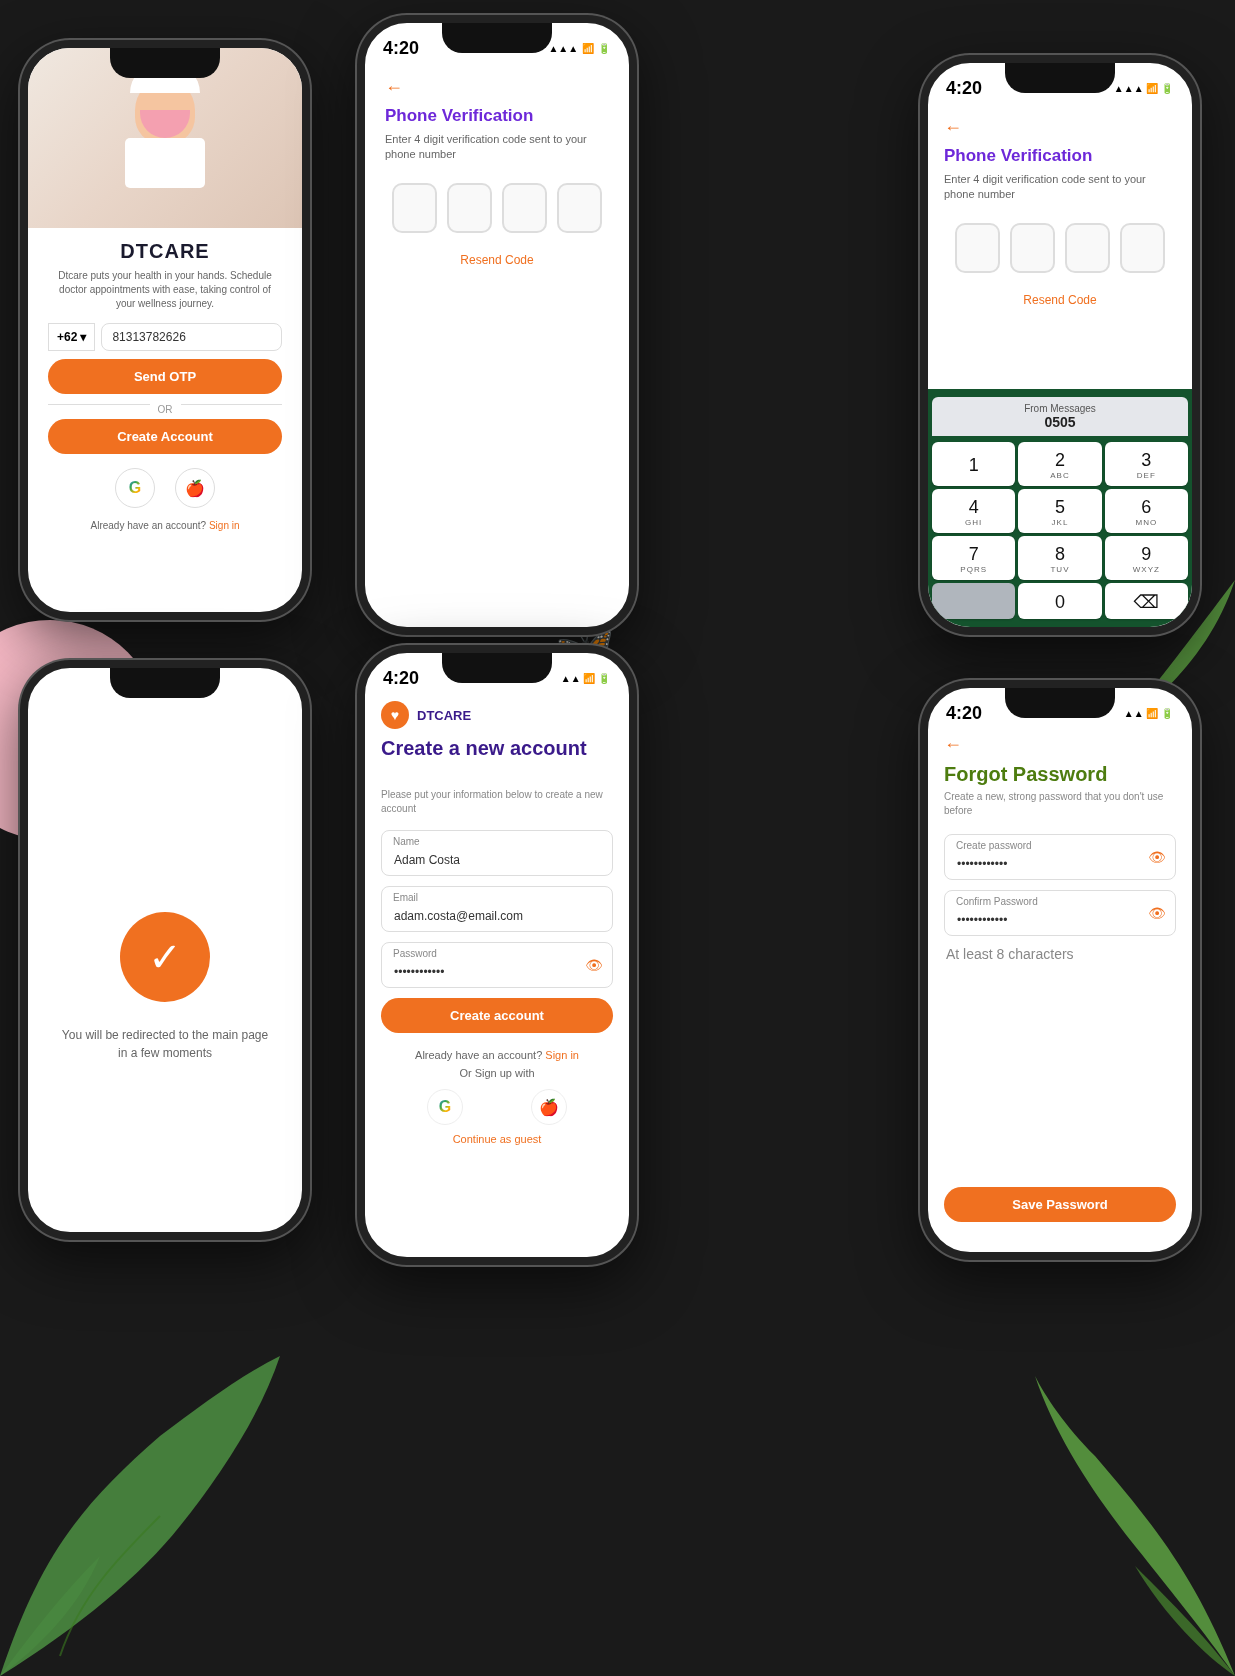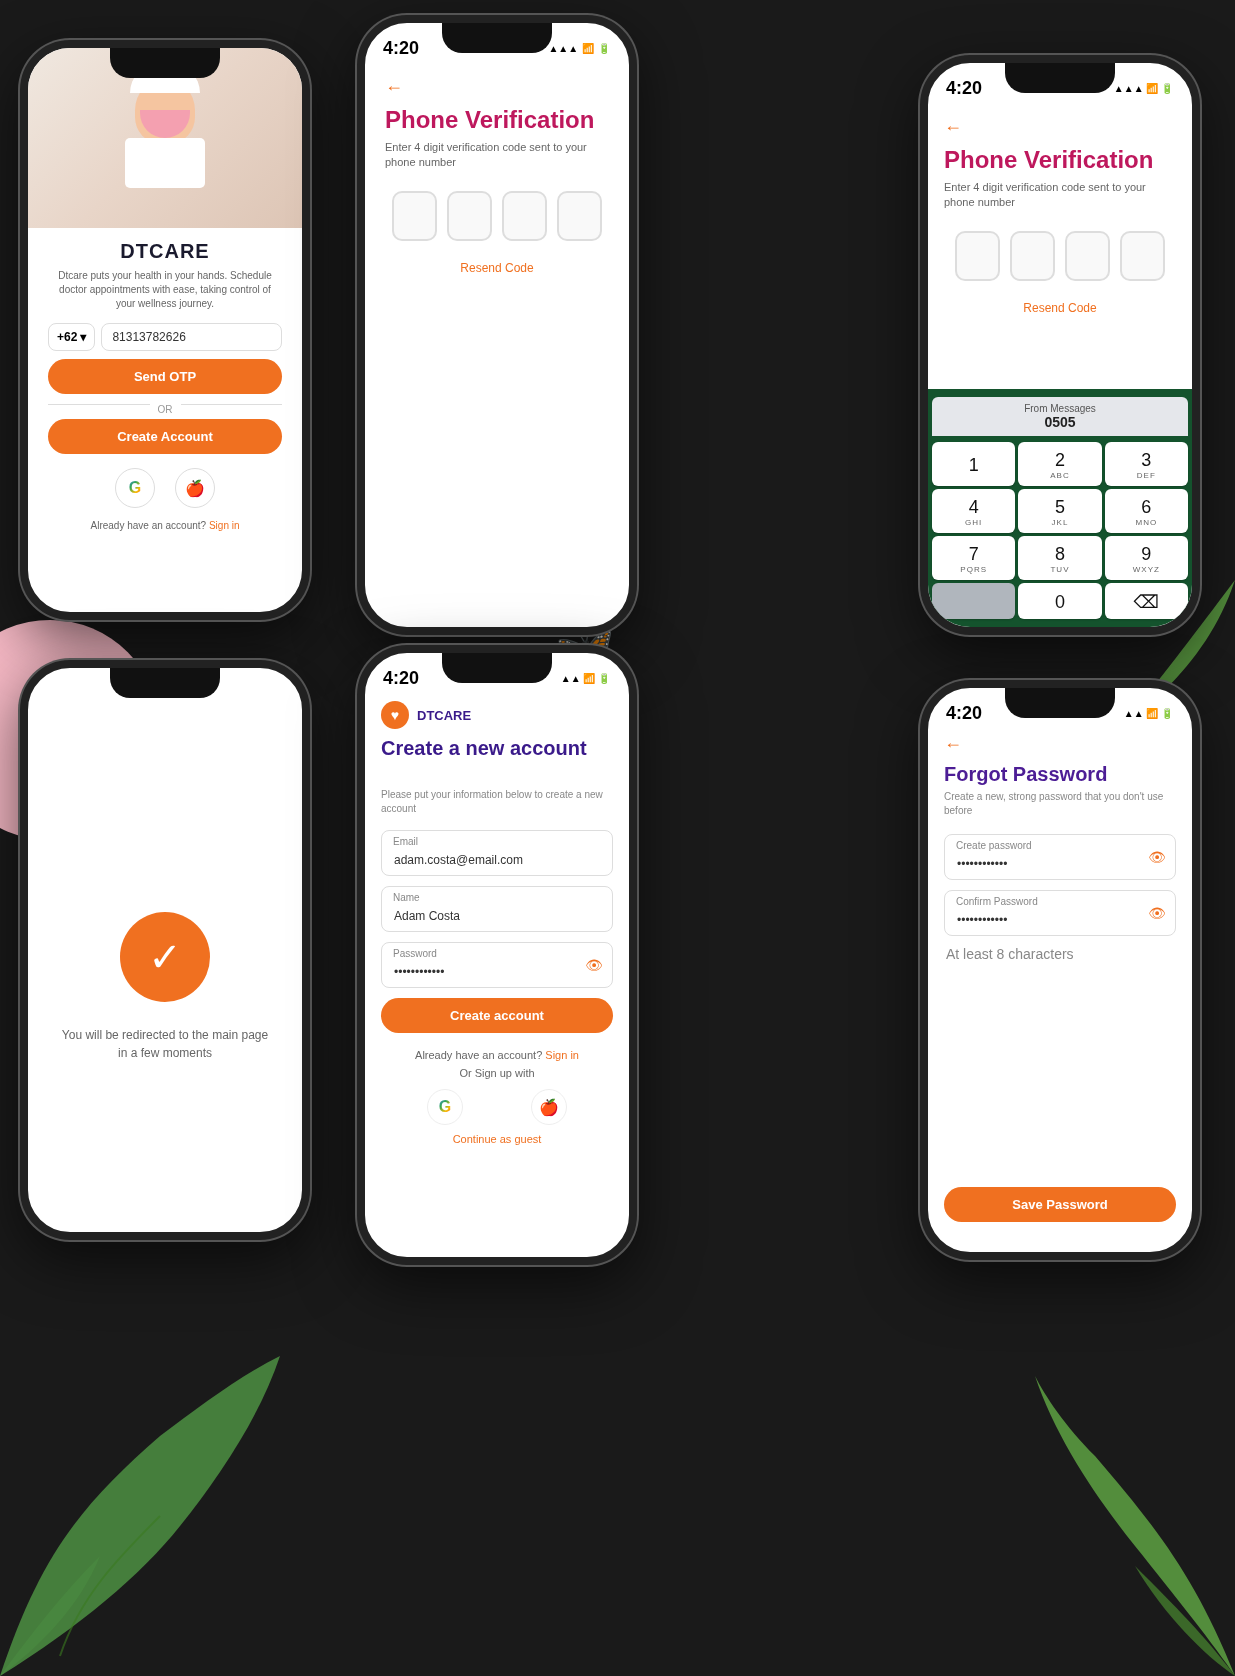--- a/index.html
+++ b/index.html
@@ -173,21 +173,21 @@
       display: flex;
       gap: 6px;
       width: 100%;
       margin-bottom: 8px;
     }
     .country-code {
       display: flex;
       align-items: center;
       gap: 3px;
       border: 1px solid #ddd;
-      border-radius: 8px;
+      border-radius: 0;
       padding: 6px 8px;
       font-size: 12px;
       font-weight: 600;
       background: #fff;
       white-space: nowrap;
     }
     .phone-number-input {
       flex: 1;
       border: 1px solid #ddd;
       border-radius: 8px;
@@ -256,23 +256,23 @@
       padding: 8px 20px;
     }
     .back-btn {
       color: #f07020;
       font-size: 18px;
       cursor: pointer;
       margin-bottom: 10px;
       display: block;
     }
     .screen-title {
-      font-size: 24px;
+      font-size: 17px;
       font-weight: 700;
-      color: #be185d;
+      color: #6d28d9;
       margin-bottom: 6px;
     }
     .screen-subtitle {
       font-size: 11px;
       color: #666;
       margin-bottom: 20px;
       line-height: 1.4;
     }
     .otp-boxes {
       display: flex;
@@ -517,21 +517,21 @@
       height: 580px;
       right: 35px;
       top: 680px;
     }
     .phone-6 .content-area {
       padding: 0 16px;
     }
     .forgot-title {
       font-size: 20px;
       font-weight: 700;
-      color: #4c1d95;
+      color: #4d7c0f;
       margin-bottom: 4px;
     }
     .forgot-subtitle {
       font-size: 10px;
       color: #888;
       margin-bottom: 16px;
       line-height: 1.4;
     }
     .hint-text {
       font-size: 14px;
@@ -747,26 +747,26 @@
   <div class="header-row">
     <div class="logo-icon">
       <span style="color:#fff;">♥</span>
     </div>
     <span class="logo-text">DTCARE</span>
   </div>
   <div class="content-area">
     <div class="create-title">Create a new account</div>
     <div class="create-subtitle">Please put your information below to create a new account</div>
     <div class="input-group">
+      <span class="input-label">Name</span>
+      <input class="form-input" type="text" value="Adam Costa" style="">
+    </div>
+    <div class="input-group">
       <span class="input-label">Email</span>
       <input class="form-input" type="email" value="adam.costa@email.com" style="">
-    </div>
-    <div class="input-group">
-      <span class="input-label">Name</span>
-      <input class="form-input" type="text" value="Adam Costa" style="">
     </div>
     <div class="input-group">
       <span class="input-label">Password</span>
       <input class="form-input" type="password" value="@xD$E!89ujkA" style="">
       <span class="eye-icon-btn">👁</span>
     </div>
     <button class="btn-orange">Create account</button>
     <div class="already-row">
       <span>Already have an account?</span>
       <a>Sign in</a>

